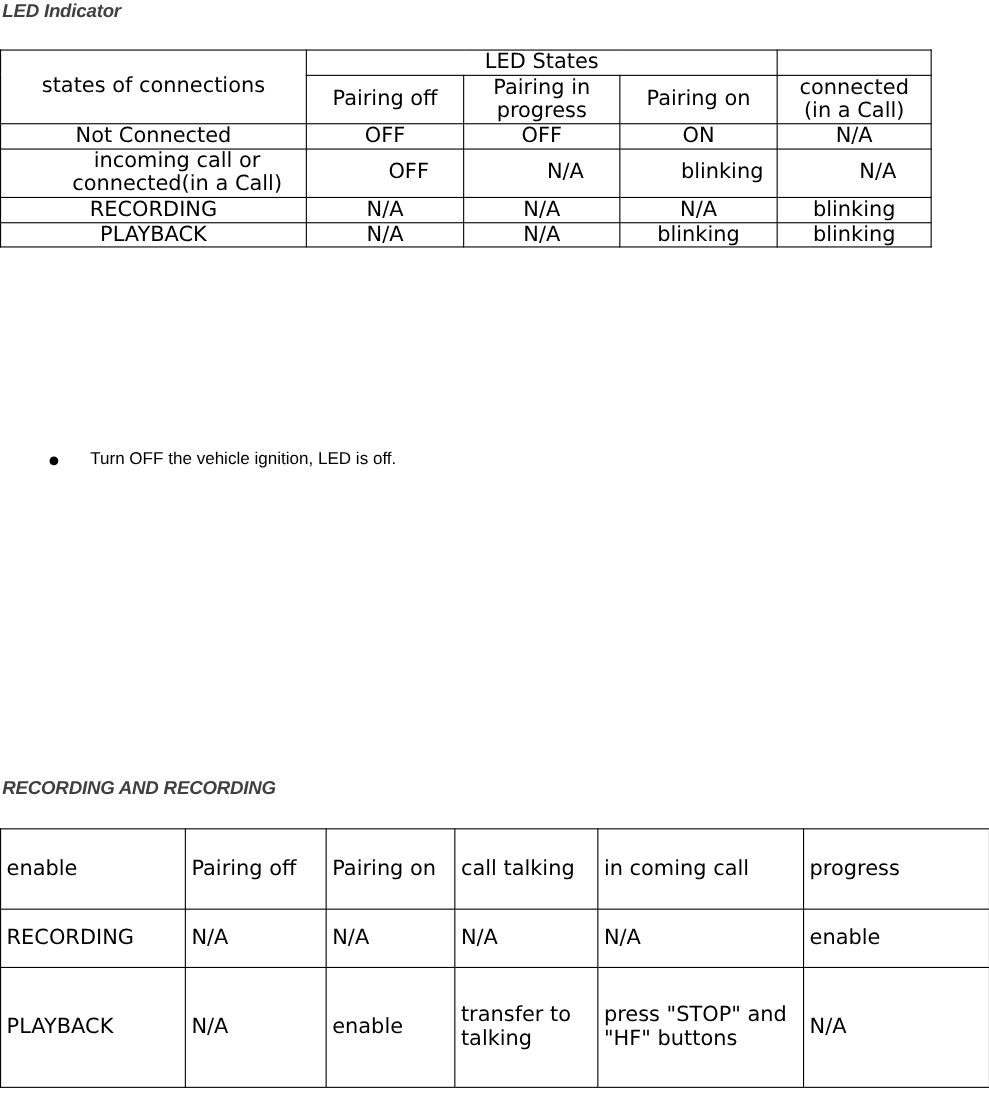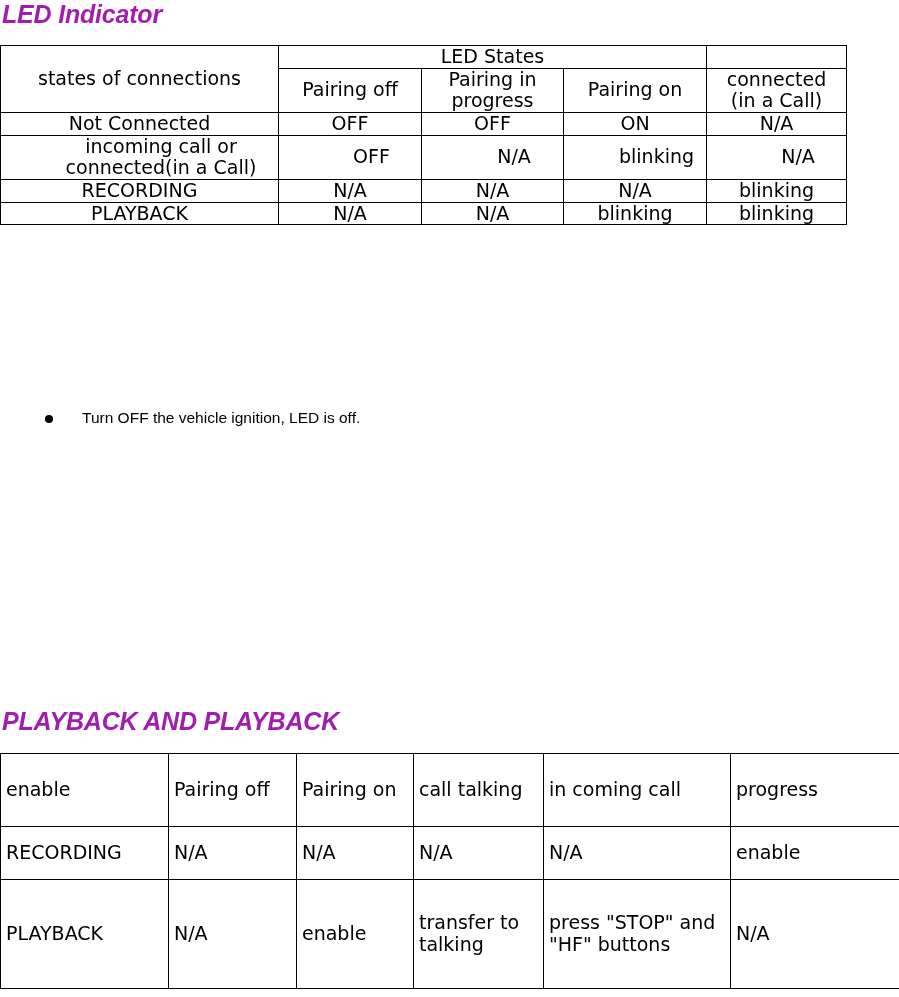--- a/index.html
+++ b/index.html
@@ -21,24 +21,24 @@
     position: relative;
     width: 899px;
     height: 997px;
   }
 
   
   .heading {
     font-family: "Liberation Sans", sans-serif;
     font-weight: bold;
     font-style: italic;
-    font-size: 25px;
+    font-size: 17px;
     line-height: 1.05;
     letter-spacing: -0.2px;
-    color: #a21caf;
+    color: #404040;
     margin: 0;
     padding: 0;
   }
   #heading-led {
     position: absolute;
     left: 2px;
     top: 1px;
   }
   #heading-recplay {
     position: absolute;
@@ -199,21 +199,21 @@
     </tbody>
   </table>
 
   <ul id="bullet-list">
     <li>
       <span class="bullet-glyph"></span>
       <span>Turn OFF the vehicle ignition, LED is off.</span>
     </li>
   </ul>
 
-  <h1 class="heading" id="heading-recplay">PLAYBACK AND PLAYBACK</h1>
+  <h1 class="heading" id="heading-recplay">RECORDING AND RECORDING</h1>
 
   <table class="doc-table" id="table-rec-playback">
     <colgroup>
       <col class="t2-c0">
         <col class="t2-c1">
         <col class="t2-c2">
         <col class="t2-c3">
         <col class="t2-c4">
         <col class="t2-c5">
     </colgroup>

